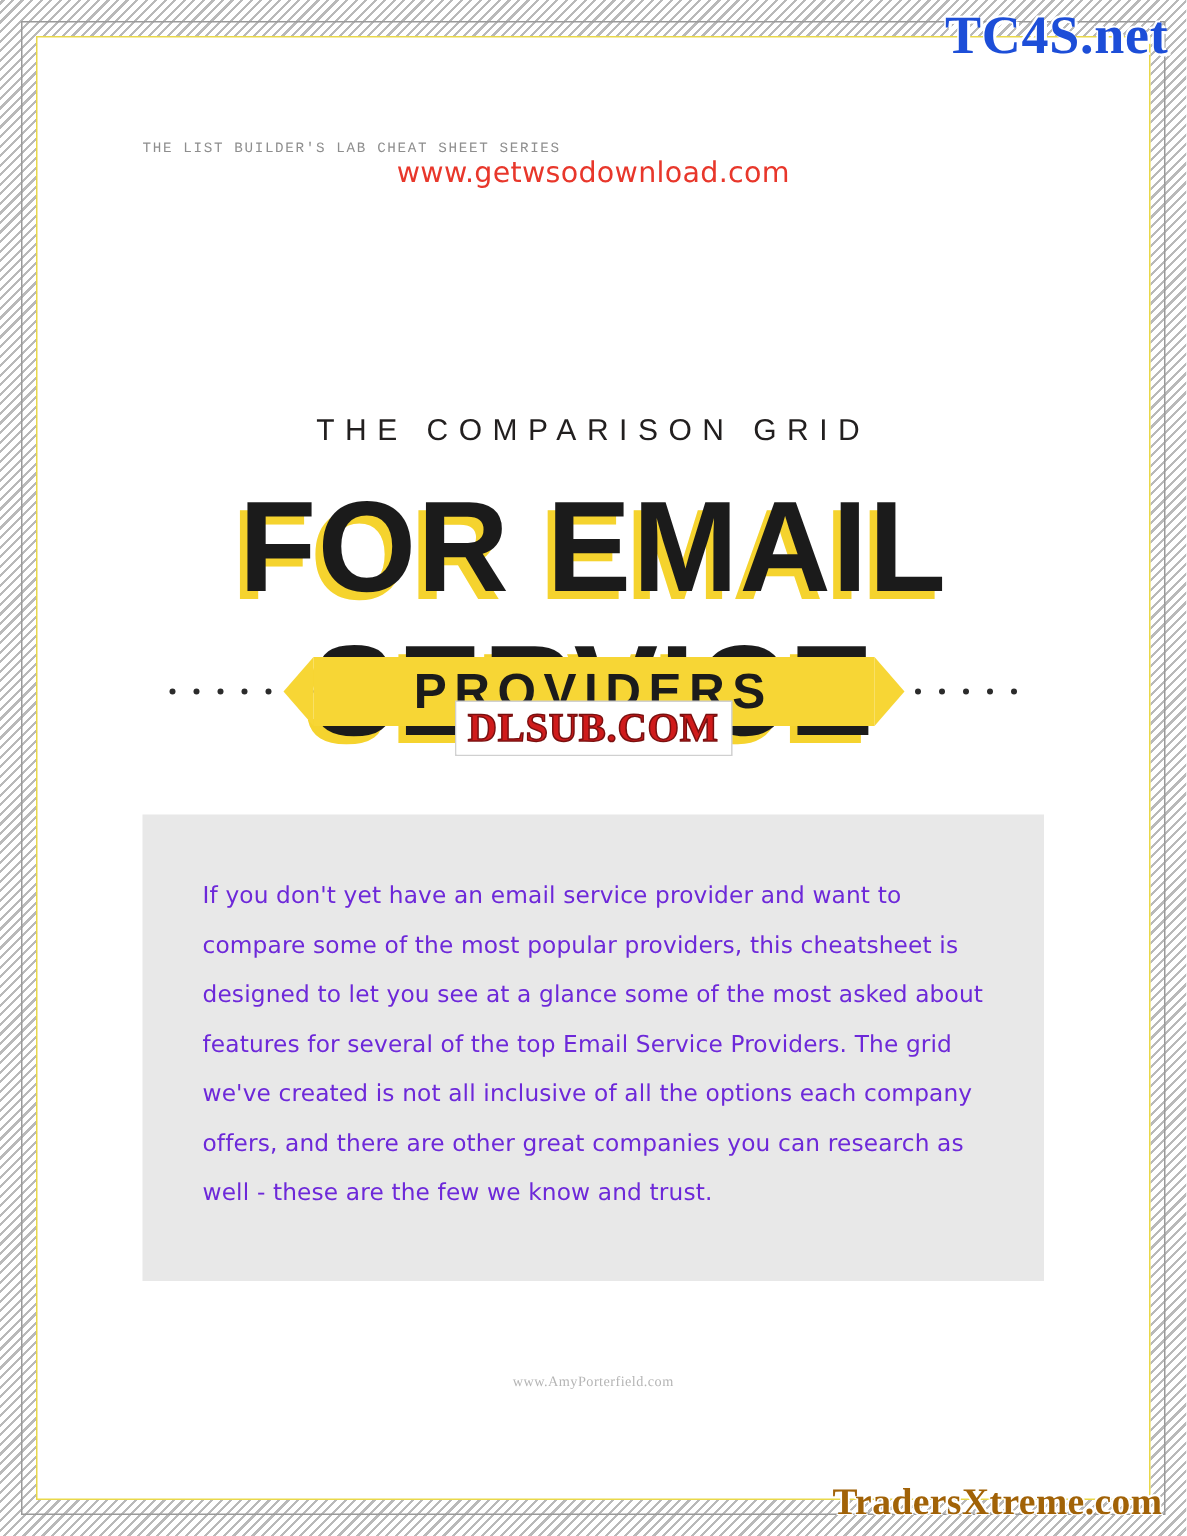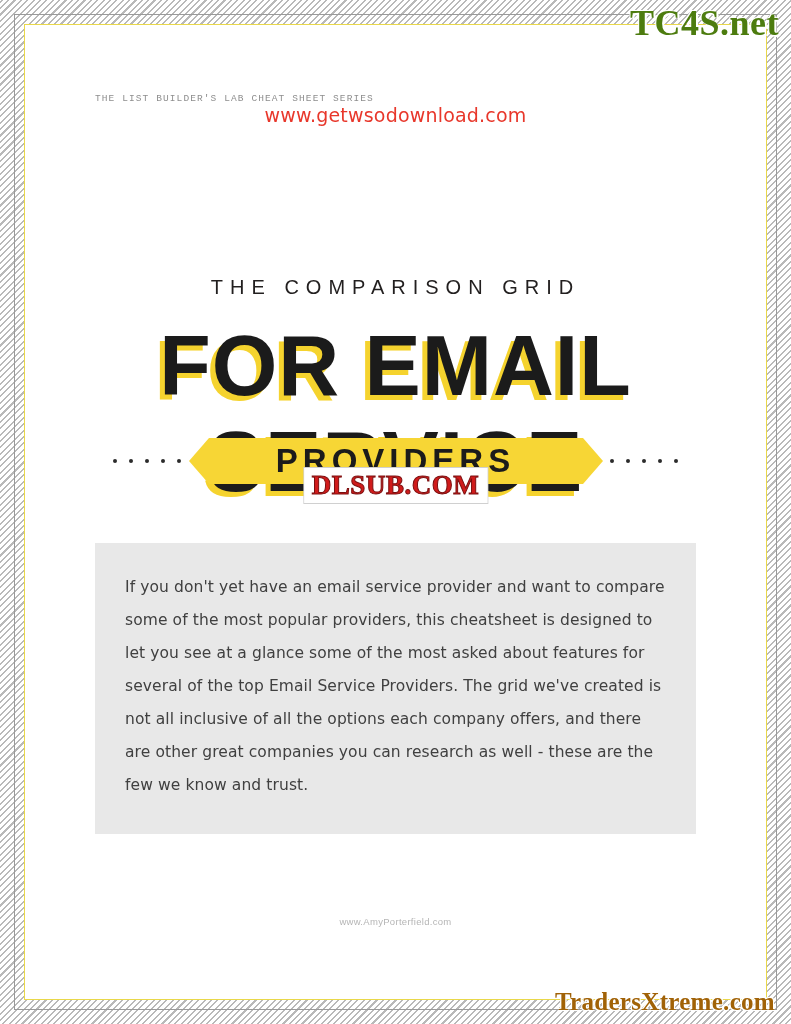--- a/index.html
+++ b/index.html
@@ -202,50 +202,50 @@
 
   
   .intro-box {
     margin-top: 54px;
     background: #e8e8e8;
     padding: 22px 24px 26px 24px;
   }
   .intro-text {
     font-size: 15.5px;
     line-height: 33px;
-    color: #404040;
+    color: #6d28d9;
     font-family: "DejaVu Sans", sans-serif;
     letter-spacing: 0.1px;
-    margin: 6px;
+    margin: 16px;
   }
 
   
   .footer {
     position: absolute;
     left: 0;
     right: 0;
     bottom: 6px;
     text-align: center;
   }
   .footer-url {
     font-size: 9.5px;
     color: #b5b5b5;
-    font-family: Liberation Sans, sans-serif;
+    font-family: Liberation Serif, serif;
     letter-spacing: 0.3px;
   }
 
   
   .wm-top {
     position: absolute;
     right: 12px;
     top: 2px;
     font-family: "Liberation Serif", serif;
     font-weight: 700;
     font-size: 36px;
-    color: #4d7c0f;
+    color: #1d4ed8;
     text-shadow: 2px 2px 0 #ffffff, -1px -1px 0 #ffffff;
     letter-spacing: 0.5px;
     z-index: 20;
   }
   .wm-bottom {
     position: absolute;
     right: 16px;
     bottom: 8px;
     font-family: "Liberation Serif", serif;
     font-weight: 700;

